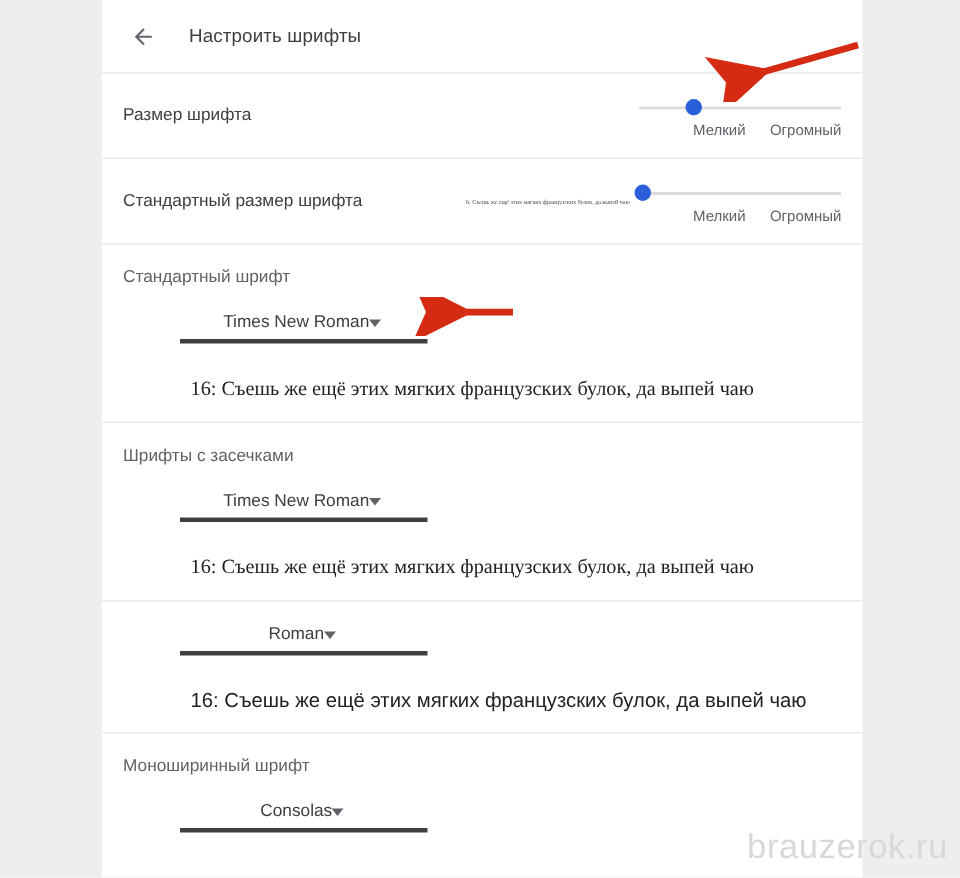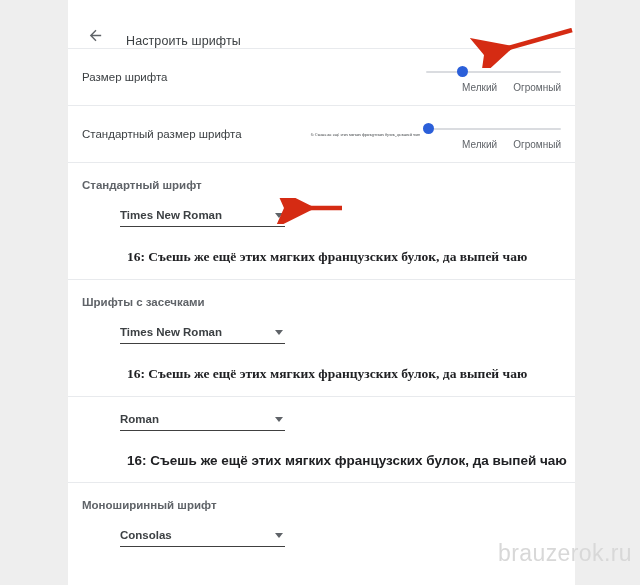--- a/index.html
+++ b/index.html
@@ -24,21 +24,21 @@
     top: 0;
     width: 507px;
     height: 585px;
     background: #ffffff;
     box-sizing: border-box;
   }
   
   .header {
     height: 48px;
     display: flex;
-    align-items: flex-end;
+    align-items: center;
     padding-left: 14px;
   }
   .back-arrow {
     width: 26px;
     height: 26px;
     display: flex;
     align-items: center;
     justify-content: center;
     color: #5f6368;
     cursor: pointer;
@@ -117,34 +117,33 @@
     justify-content: space-between;
     margin-top: 3px;
     font-size: 10px;
     color: #5f6368;
     margin-left: 36px;
   }
   
   .section {
     padding: 16px 14px 14px 14px;
     box-sizing: border-box;
-    font-weight: bold;
   }
   .section-title {
     font-size: 11.5px;
     color: #5f6368;
     margin-bottom: 18px;
   }
   .select-wrap {
     margin-left: 38px;
     width: 165px;
-    border-bottom: 1px solid #404040;
-    display: flex;
-    align-items: center;
-    justify-content: space-between;
+    border-bottom: 3px solid #404040;
+    display: flex;
+    align-items: center;
+    justify-content: center;
     padding-bottom: 5px;
     cursor: pointer;
   }
   .select-value {
     font-size: 11.5px;
     color: #3c4043;
   }
   .caret {
     width: 0;
     height: 0;
@@ -163,21 +162,21 @@
   .preview.sans   { font-family: "Liberation Sans", sans-serif; font-size: 13.5px; }
   
   .annot {
     position: absolute;
     pointer-events: none;
   }
   
   #watermark {
     position: absolute;
     right: 8px;
-    bottom: 18px;
+    bottom: 7px;
     font-size: 23px;
     color: #d8d8d8;
     letter-spacing: .4px;
     font-family: "Liberation Sans", sans-serif;
   }
 </style>
 </head>
 <body>
 
 <div id="screen">

